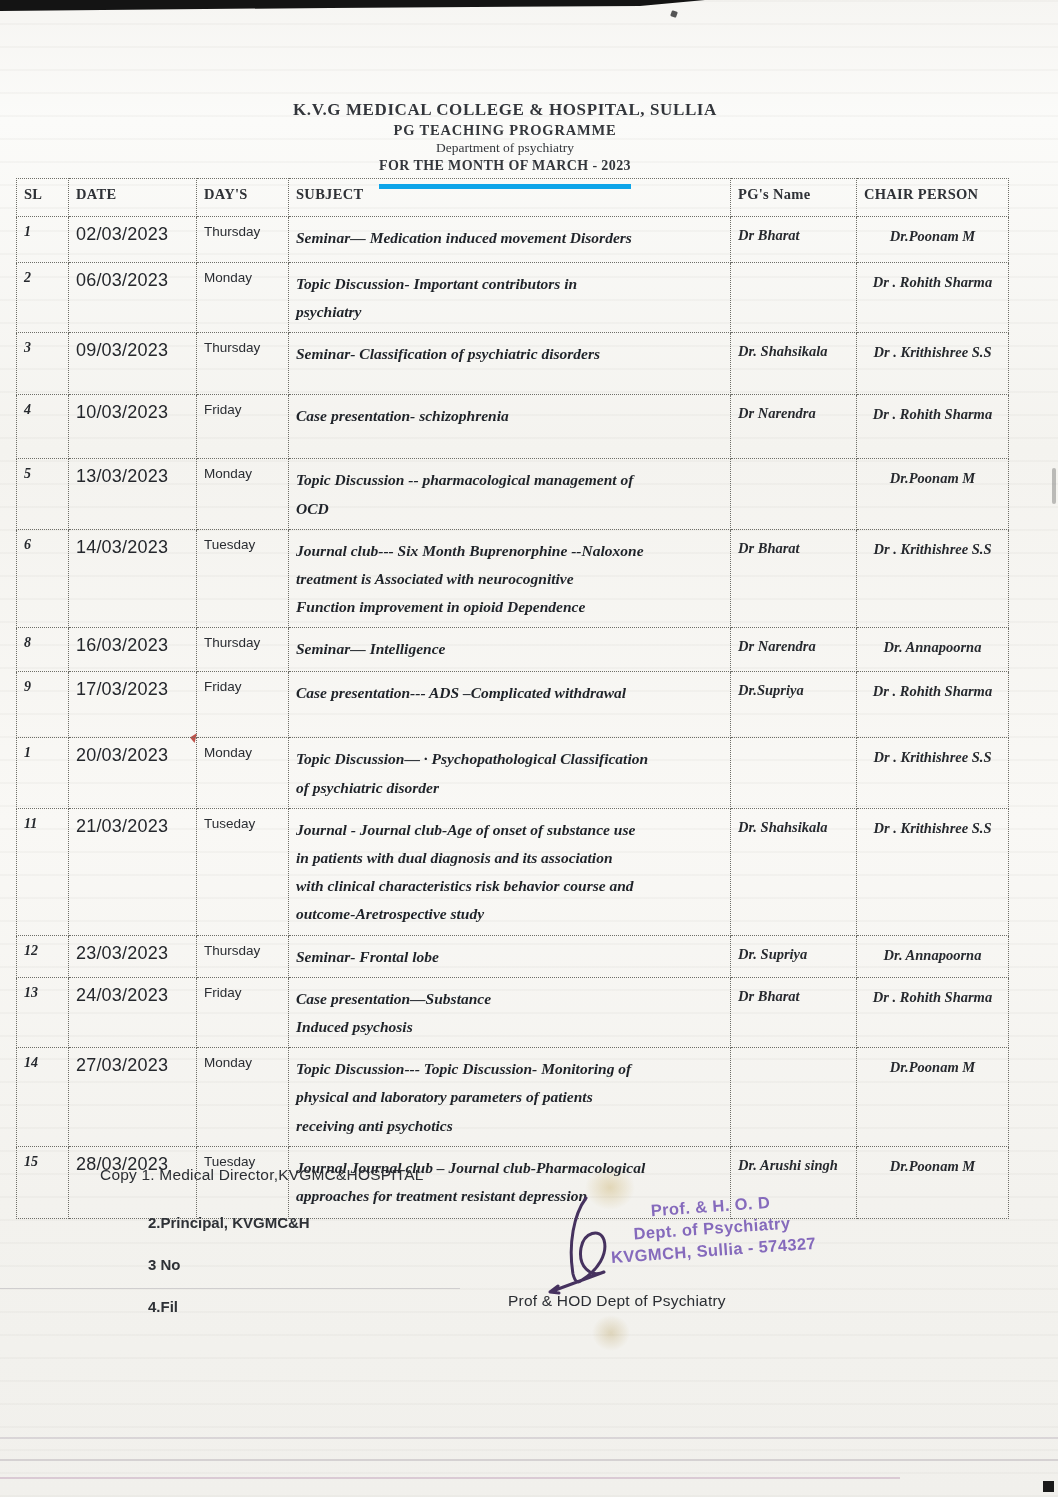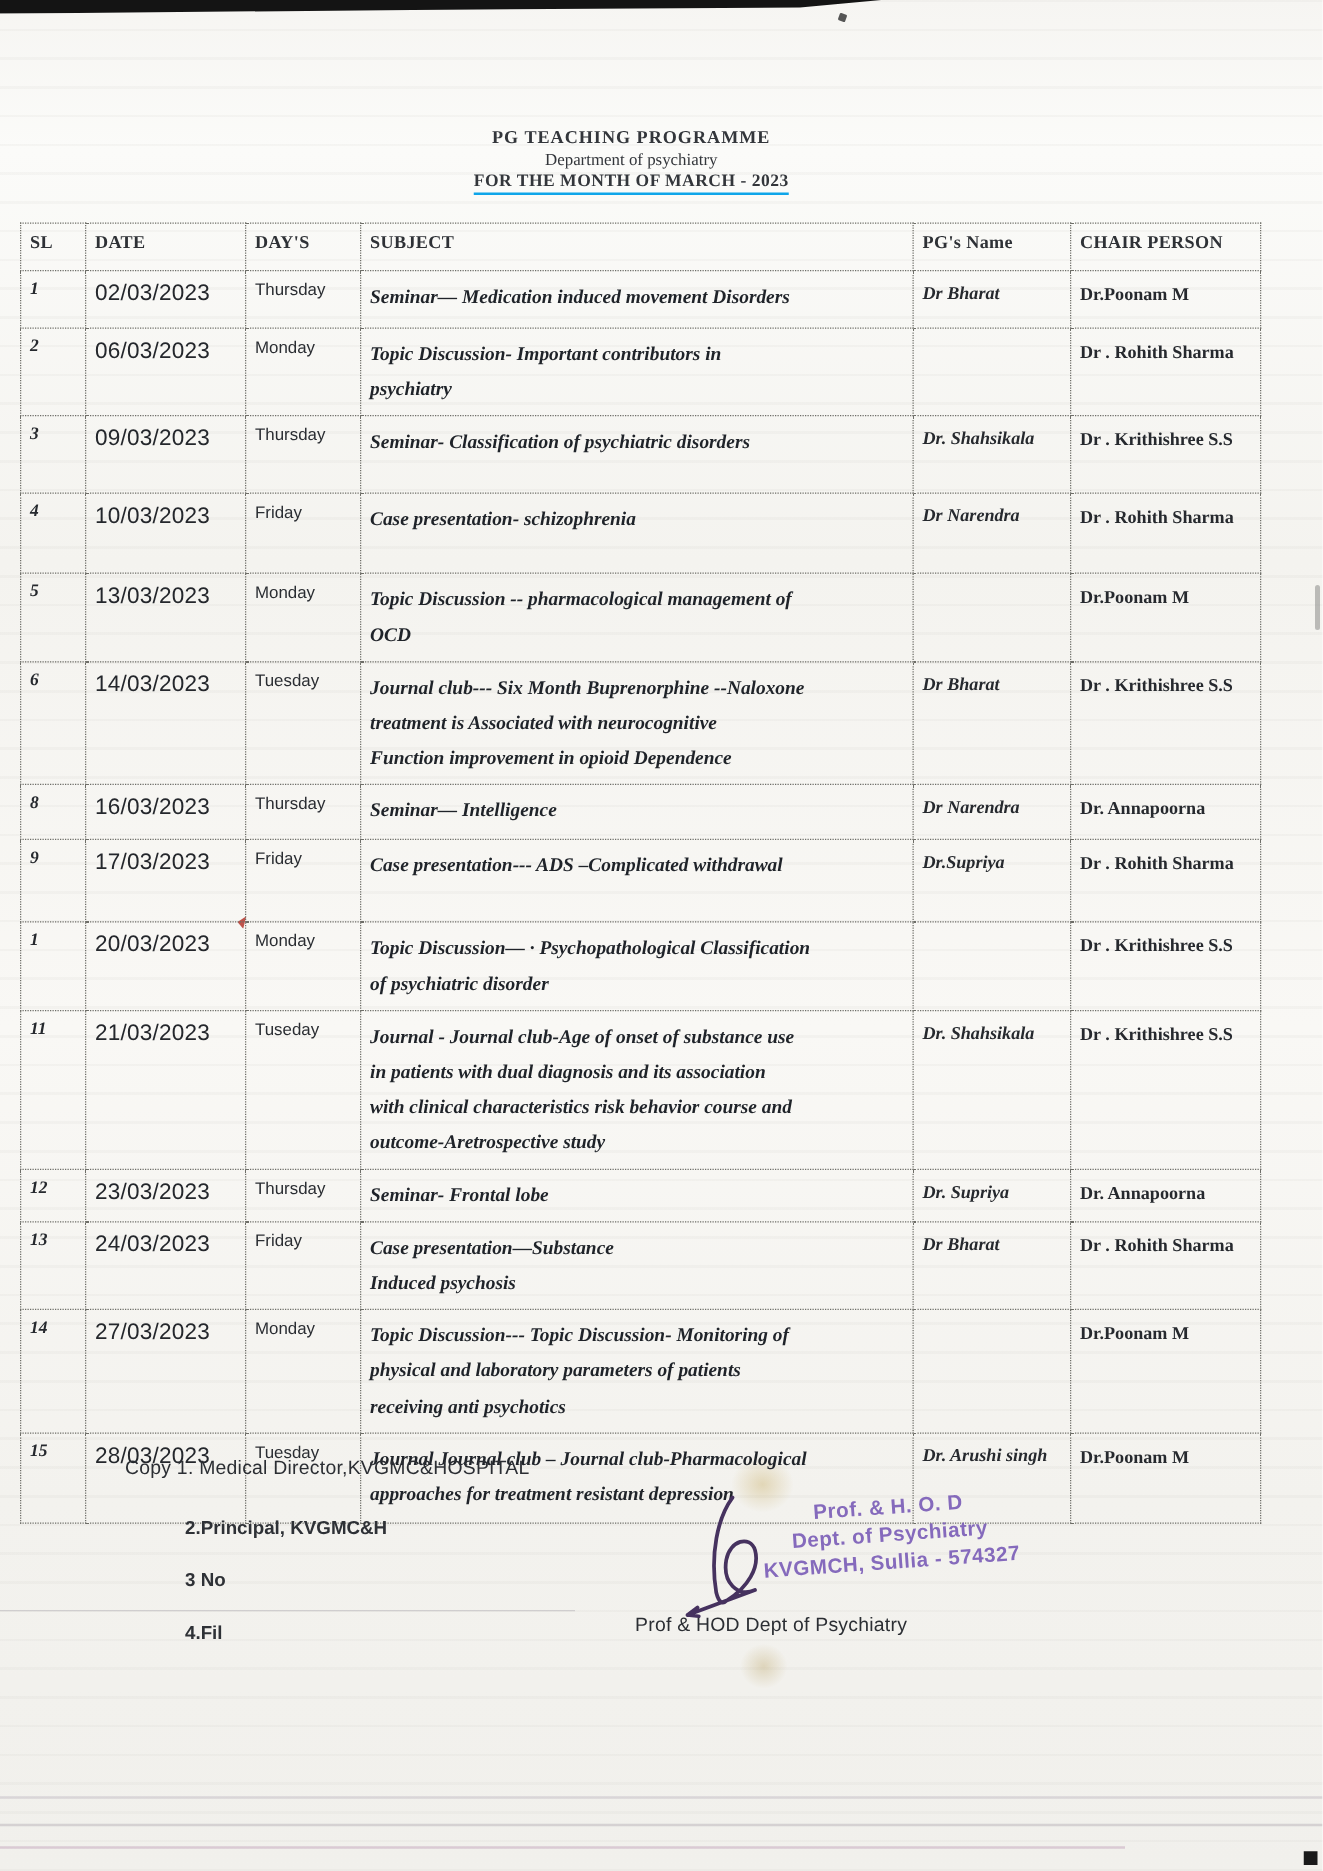--- a/index.html
+++ b/index.html
@@ -29,39 +29,39 @@
   .red-tick{left:190px;top:733px;width:7px;height:10px;background:#b5352c;
     clip-path:polygon(100% 0,0 45%,65% 100%);opacity:.85;}
 
   
   .doc-header{position:absolute;left:0;top:100px;width:1010px;text-align:center;
     font-family:"Liberation Serif",serif;color:#33363b;}
   .doc-header .l1{font-size:17px;font-weight:bold;letter-spacing:.6px;}
   .doc-header .l2{font-size:14.5px;font-weight:bold;letter-spacing:.8px;margin-top:2px;}
   .doc-header .l3{font-size:13.5px;margin-top:1px;}
   .doc-header .l4{font-size:14px;font-weight:bold;margin-top:2px;}
-  .doc-header .l4 span{display:inline-block;border-bottom:2px solid #0ea5e9;padding-bottom:0;letter-spacing:.4px;}
+  .doc-header .l4 span{display:inline-block;border-bottom:5px solid #0ea5e9;padding-bottom:10px;letter-spacing:.4px;}
 
   
   table.sched{position:absolute;left:16px;top:178px;width:992px;border-collapse:collapse;table-layout:fixed;}
   table.sched th,table.sched td{
     border:1px dotted #6e6e68;vertical-align:top;padding:7px 7px 6px 7px;
     overflow:hidden;}
   table.sched thead tr{height:38px;}
   table.sched th{font-family:"Liberation Serif",serif;font-size:14.5px;font-weight:bold;
     text-align:left;color:#2e3136;letter-spacing:.3px;}
   col.c-sl{width:52px;} col.c-date{width:128px;} col.c-day{width:92px;}
   col.c-subject{width:442px;} col.c-pg{width:126px;} col.c-chair{width:152px;}
   td.sl{font-family:"Liberation Serif",serif;font-style:italic;font-weight:bold;font-size:14px;padding-left:10px;}
   td.date{font-size:18px;color:#24272c;letter-spacing:.2px;}
   td.day{font-size:13.5px;color:#2a2d32;}
   td.subject{font-family:"Liberation Serif",serif;font-style:italic;font-weight:bold;
     font-size:15.5px;line-height:1.82;color:#1f2329;white-space:pre-line;}
   td.pg{font-family:"Liberation Serif",serif;font-style:italic;font-weight:bold;font-size:14.5px;line-height:1.6;}
-  td.chair{font-family:"Liberation Serif",serif;font-weight:bold;font-size:14.5px;line-height:1.7;}
+  td.chair{font-family:"Liberation Serif",serif;font-style:italic;font-weight:bold;font-size:14.5px;line-height:1.7;text-align:center;}
   tbody tr:nth-of-type(1){height:46px;}  tbody tr:nth-of-type(2){height:66px;}
   tbody tr:nth-of-type(3){height:62px;}  tbody tr:nth-of-type(4){height:64px;}
   tbody tr:nth-of-type(5){height:62px;}  tbody tr:nth-of-type(6){height:94px;}
   tbody tr:nth-of-type(7){height:44px;}  tbody tr:nth-of-type(8){height:66px;}
   tbody tr:nth-of-type(9){height:70px;}  tbody tr:nth-of-type(10){height:104px;}
   tbody tr:nth-of-type(11){height:42px;} tbody tr:nth-of-type(12){height:68px;margin-top:31px;}
   tbody tr:nth-of-type(13){height:88px;} tbody tr:nth-of-type(14){height:72px;}
 
   
   .dist0{position:absolute;left:100px;top:1166px;font-size:15.5px;font-weight:normal;color:#2b2e33;letter-spacing:.2px;}
@@ -84,20 +84,21 @@
 <div class="artifact edge-dash"></div>
 <div class="artifact scanline1"></div>
 <div class="artifact scanline2"></div>
 <div class="artifact scanline3"></div>
 <div class="artifact scanline4"></div>
 <div class="artifact smudge1"></div>
 <div class="artifact smudge2"></div>
 <div class="artifact red-tick"></div>
 
 <div class="doc-header">
+  <div class="l1">K.V.G MEDICAL COLLEGE &amp; HOSPITAL, SULLIA</div>
   <div class="l2">PG TEACHING PROGRAMME</div>
   <div class="l3">Department of psychiatry</div>
   <div class="l4"><span>FOR THE MONTH OF MARCH - 2023</span></div>
 </div>
 
 <table class="sched">
   <colgroup>
     <col class="c-sl">
       <col class="c-date">
       <col class="c-day">

